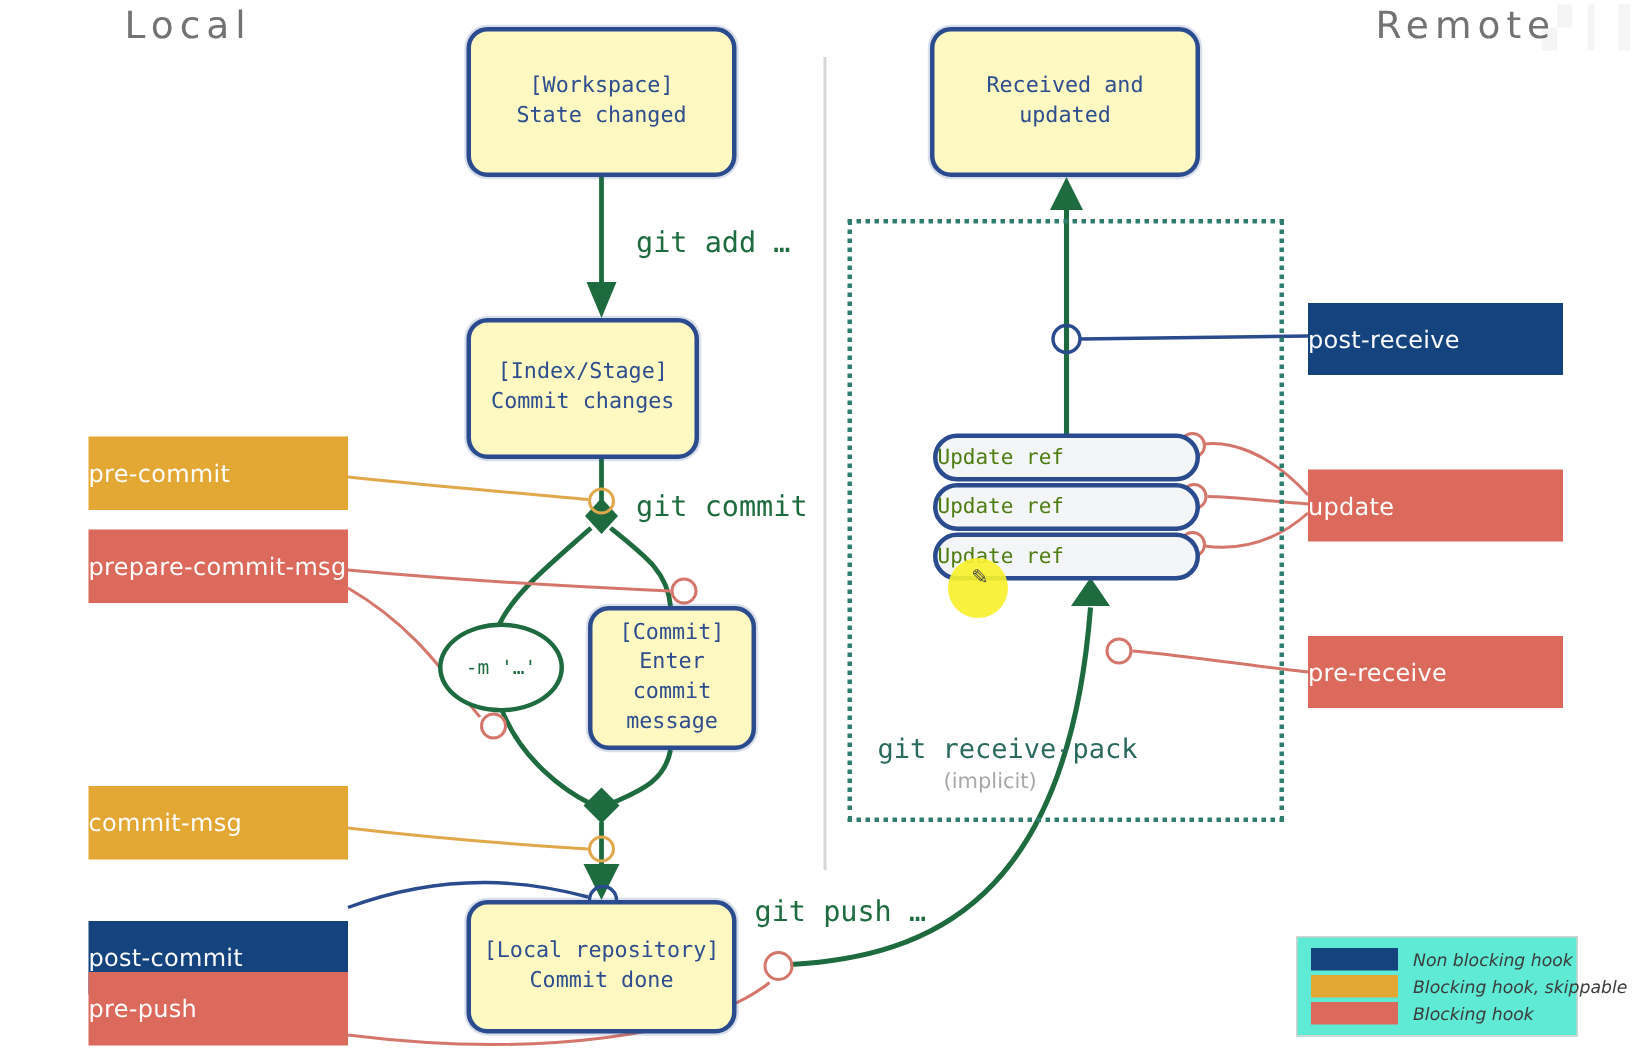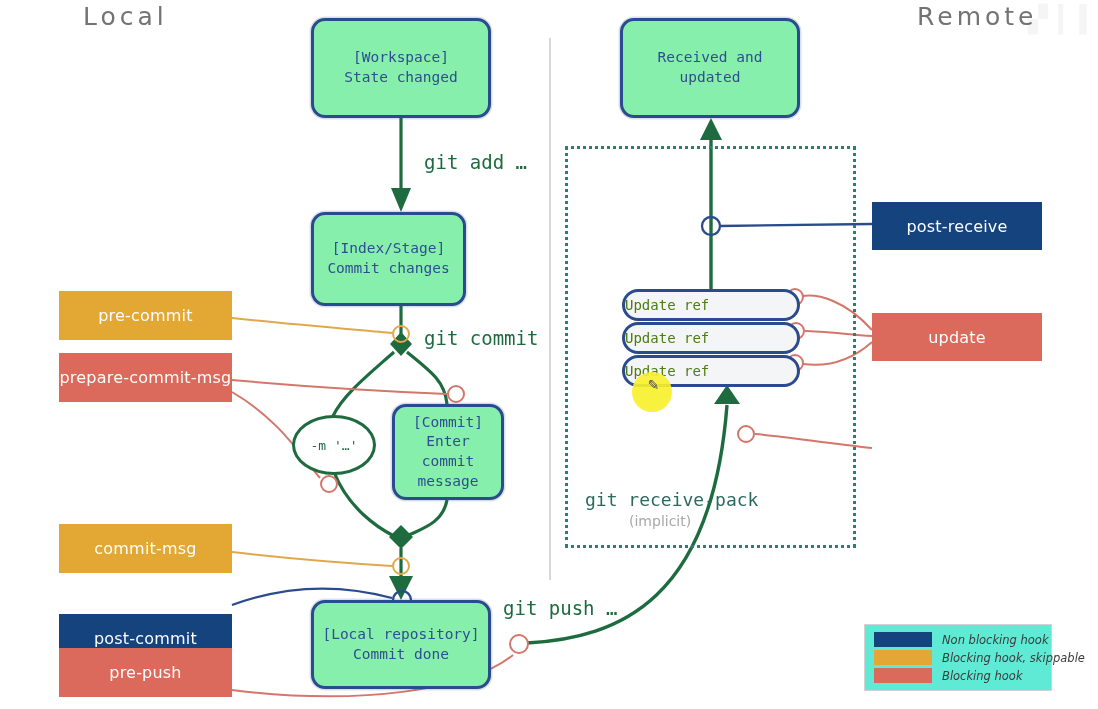--- a/index.html
+++ b/index.html
@@ -31,21 +31,21 @@
 
   
   .divider {
     width: 2px;
     background: #d8d8d8;
   }
 
   
   .node {
     box-sizing: border-box;
-    background: #86efac;
+    background: #fef9c3;
     border: 3.5px solid #2a4b8d;
     border-radius: 14px;
     display: flex;
     align-items: center;
     justify-content: center;
     text-align: center;
     color: #2f4e8f;
     font-family: "DejaVu Sans Mono", monospace;
     font-size: 14.5px;
     line-height: 1.35;
@@ -64,21 +64,20 @@
     color: #4d7c0f;
     font-family: "DejaVu Sans Mono", monospace;
     font-size: 14px;
   }
 
   
   .hook {
     box-sizing: border-box;
     display: flex;
     align-items: center;
-    justify-content: center;
     color: #fdfdfd;
     font-family: "DejaVu Sans", sans-serif;
     font-size: 16px;
     letter-spacing: .2px;
     white-space: nowrap;
   }
   .hook.blue   { background: #14437e; }
   .hook.orange { background: #e3a833; }
   .hook.red    { background: #db6a5c; }
 
@@ -371,20 +370,23 @@
   <div class="abs hook red" style="left:59px; top:648px; width:173px; height:49px;">
     <span>pre-push</span>
   </div>
 
   <div class="abs hook blue" style="left:872px; top:202px; width:170px; height:48px;">
     <span>post-receive</span>
   </div>
   <div class="abs hook red" style="left:872px; top:313px; width:170px; height:48px;">
     <span>update</span>
   </div>
+  <div class="abs hook red" style="left:872px; top:424px; width:170px; height:48px;">
+    <span>pre-receive</span>
+  </div>
 
   <div class="abs legend" style="left:864px; top:624px; width:188px;">
     <div class="legend-row">
       <div class="legend-swatch" style="background:#14437e;"></div>
       <div class="legend-text">Non blocking hook</div>
     </div>
     <div class="legend-row">
       <div class="legend-swatch" style="background:#e3a833;"></div>
       <div class="legend-text">Blocking hook, skippable</div>
     </div>

